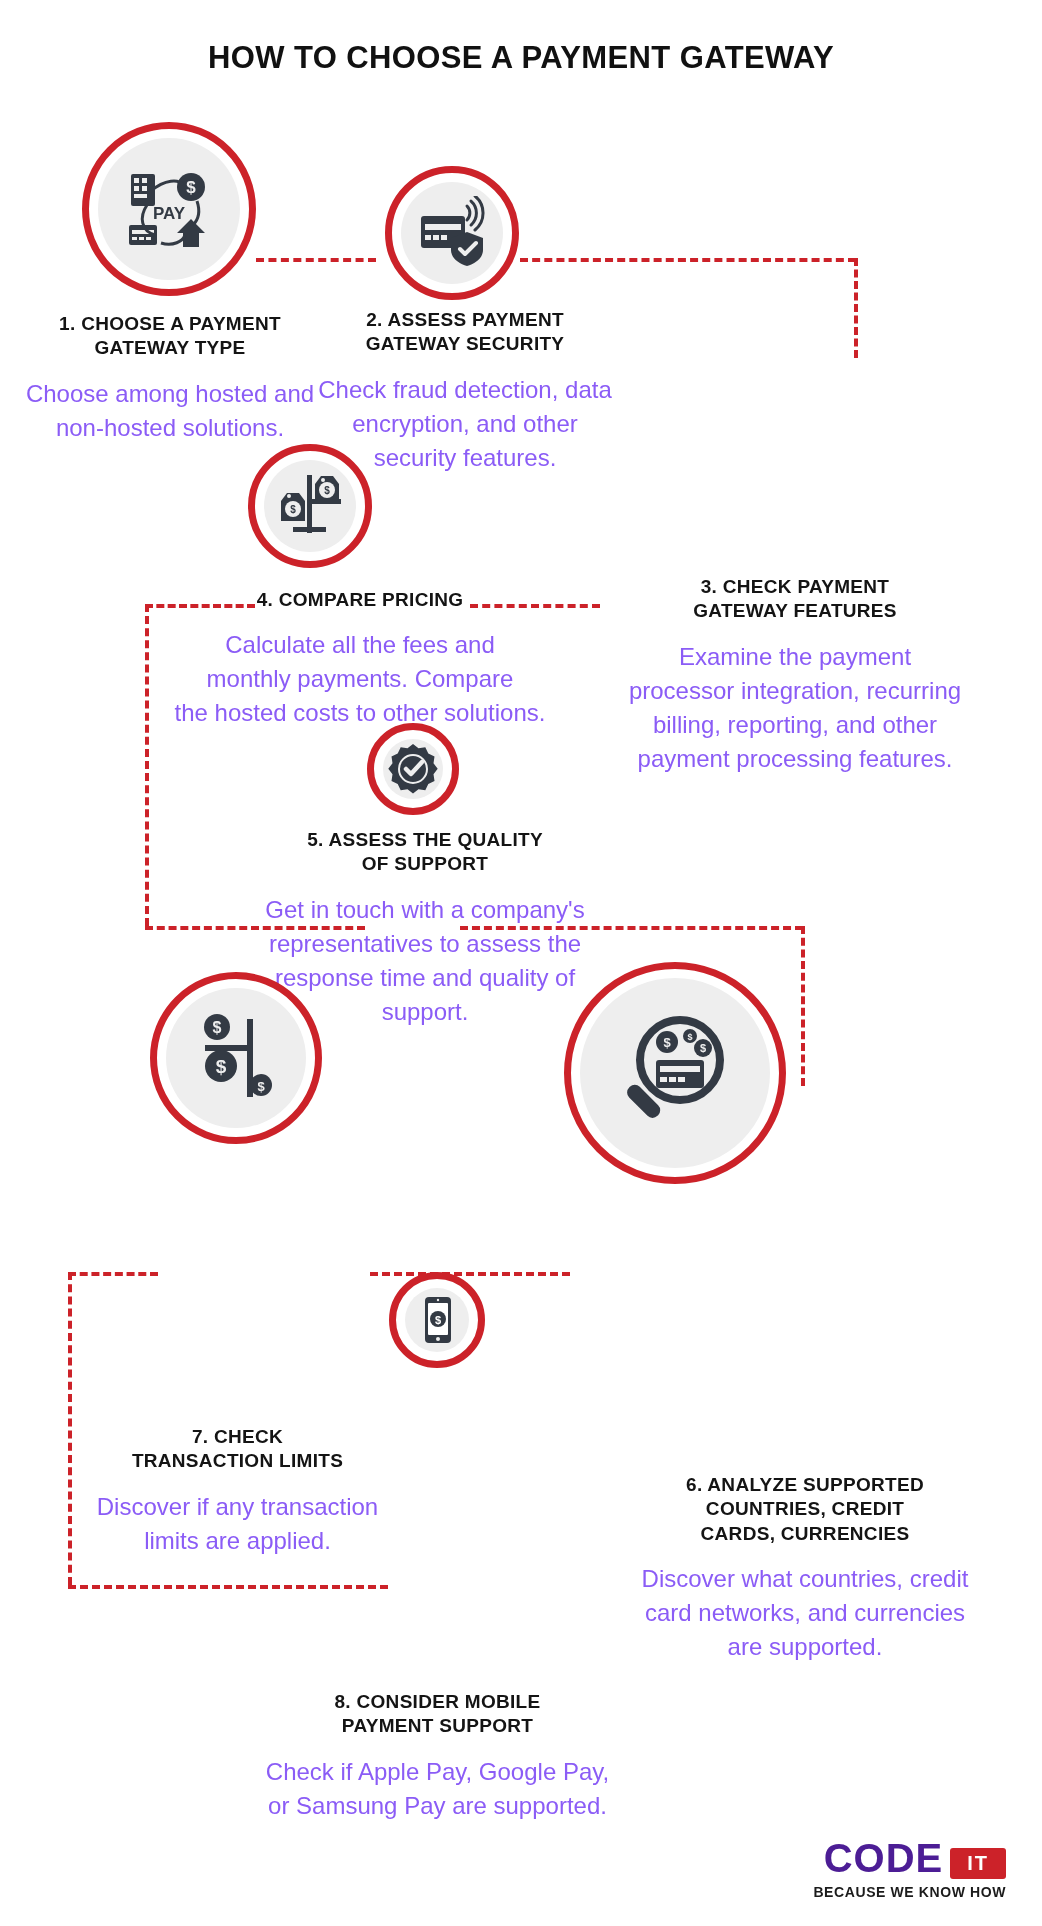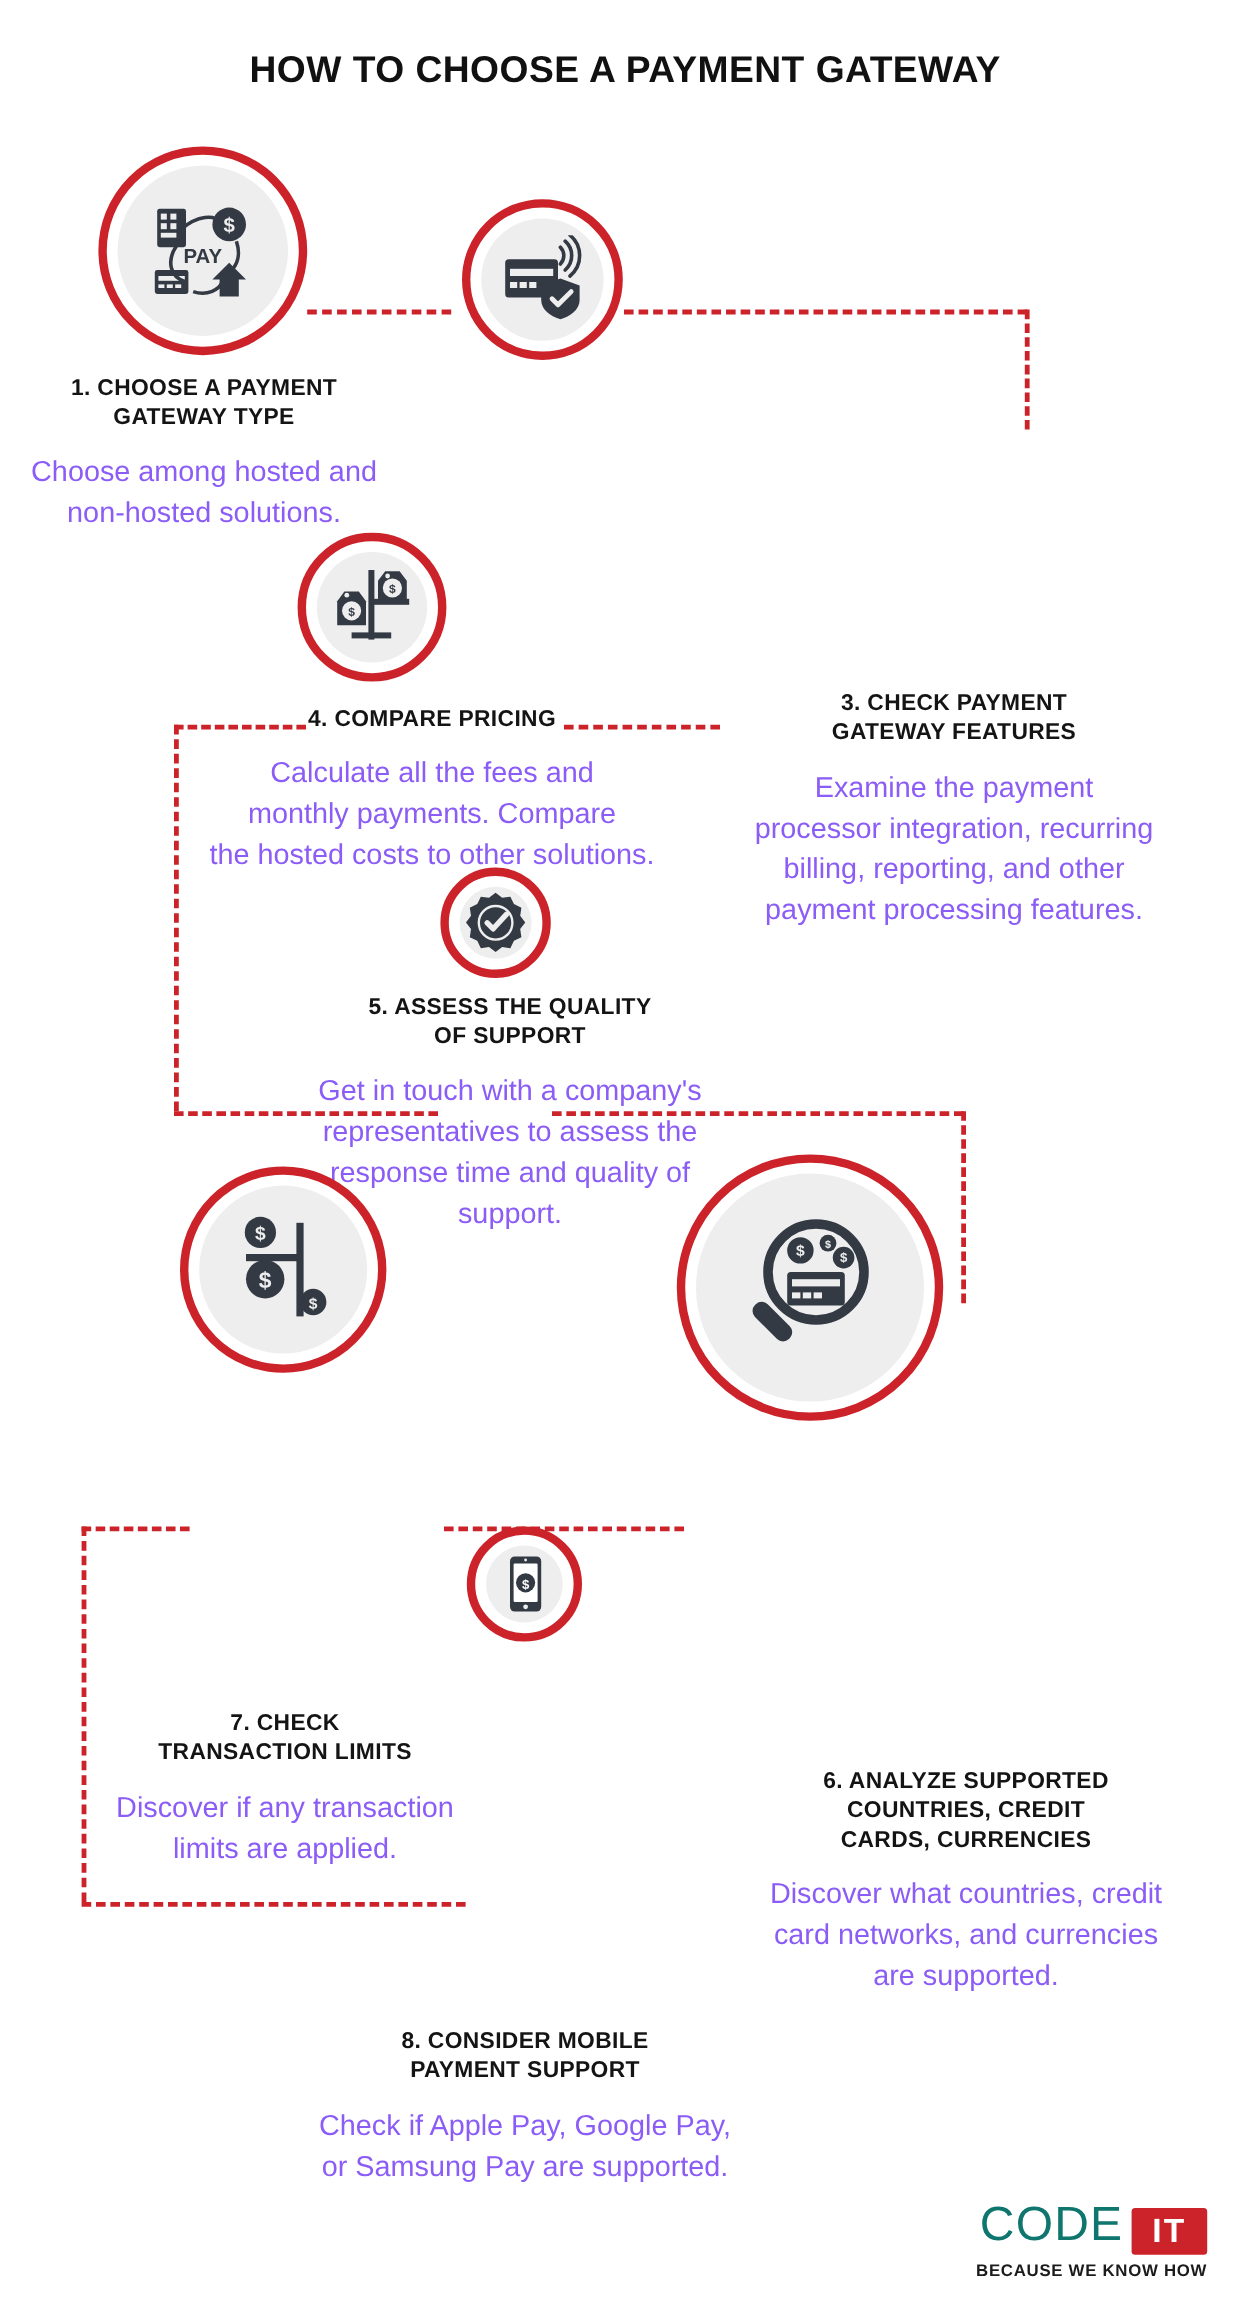--- a/index.html
+++ b/index.html
@@ -101,30 +101,30 @@
   }
   .logo-row {
     display: flex;
     align-items: center;
     justify-content: flex-end;
     gap: 7px;
   }
   .logo-code {
     font-family: "Liberation Sans", sans-serif;
     font-size: 40px;
-    font-weight: normal;
+    font-weight: bold;
     letter-spacing: 1px;
-    color: #0f766e;
+    color: #4c1d95;
     line-height: 1;
   }
   .logo-it {
     background: #cc2229;
     color: #ffffff;
     font-family: "Liberation Sans", sans-serif;
-    font-size: 28px;
+    font-size: 20px;
     font-weight: bold;
     letter-spacing: 2px;
     padding: 5px 17px 6px 17px;
     border-radius: 3px;
     line-height: 1;
     margin-top: 11px;
   }
   .logo-tag {
     font-family: "Liberation Sans", sans-serif;
     font-size: 14px;
@@ -299,20 +299,31 @@
     <div class="step-title">
       <span>1. CHOOSE A PAYMENT</span><br>
       <span>GATEWAY TYPE</span>
     </div>
     <div class="step-desc">
       <span>Choose among hosted and</span><br>
       <span>non-hosted solutions.</span>
     </div>
   </div>
 
+  <div class="step-text" style="left:300px; top:308px; width:330px;">
+    <div class="step-title">
+      <span>2. ASSESS PAYMENT</span><br>
+      <span>GATEWAY SECURITY</span>
+    </div>
+    <div class="step-desc">
+      <span>Check fraud detection,  data</span><br>
+      <span>encryption, and other</span><br>
+      <span>security features.</span>
+    </div>
+  </div>
 
   <div class="step-text" style="left:595px; top:575px; width:400px;">
     <div class="step-title">
       <span>3. CHECK PAYMENT</span><br>
       <span>GATEWAY FEATURES</span>
     </div>
     <div class="step-desc">
       <span>Examine the payment</span><br>
       <span>processor integration, recurring</span><br>
       <span>billing, reporting, and other</span><br>

